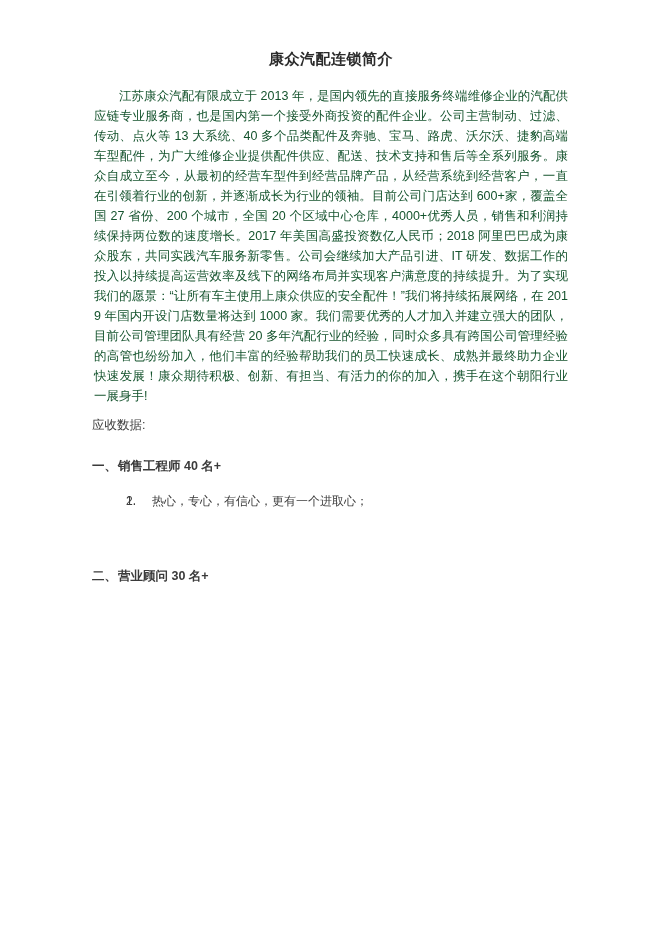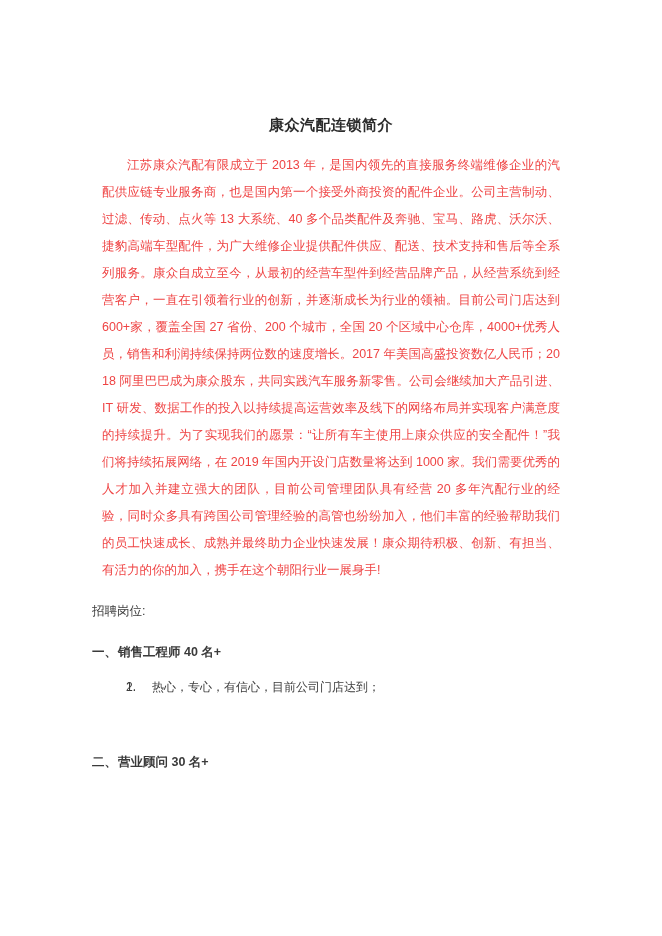--- a/index.html
+++ b/index.html
@@ -25,31 +25,31 @@
     top: 0;
     width: 478px;
   }
   .doc-title {
     font-size: 15px;
     font-weight: bold;
     color: #2b2b2b;
     text-align: center;
     letter-spacing: 0.5px;
     margin: 0;
-    padding-top: 114px;
+    padding-top: 48px;
     padding-bottom: 0;
     line-height: 22px;
   }
   .para {
     font-size: 12.5px;
-    line-height: 27px;
+    line-height: 20px;
     text-align: justify;
     text-justify: inter-ideograph;
-    color: #ef4444;
-    margin: 10px;
+    color: #14532d;
+    margin: 2px;
     word-break: break-all;
   }
   .para-indent {
     text-indent: 25px;
     margin-top: 16px;
   }
   .label-line {
     font-size: 12.5px;
     line-height: 35px;
     color: #3d3d3d;
@@ -102,35 +102,35 @@
 </head>
 <body>
 
 <div class="page">
   <div class="doc-body">
 
     <h1 class="doc-title">康众汽配连锁简介</h1>
 
     <p class="para para-indent">江苏康众汽配有限成立于 2013 年，是国内领先的直接服务终端维修企业的汽配供应链专业服务商，也是国内第一个接受外商投资的配件企业。公司主营制动、过滤、传动、点火等 13 大系统、40 多个品类配件及奔驰、宝马、路虎、沃尔沃、捷豹高端车型配件，为广大维修企业提供配件供应、配送、技术支持和售后等全系列服务。康众自成立至今，从最初的经营车型件到经营品牌产品，从经营系统到经营客户，一直在引领着行业的创新，并逐渐成长为行业的领袖。目前公司门店达到 600+家，覆盖全国 27 省份、200 个城市，全国 20 个区域中心仓库，4000+优秀人员，销售和利润持续保持两位数的速度增长。2017 年美国高盛投资数亿人民币；2018 阿里巴巴成为康众股东，共同实践汽车服务新零售。公司会继续加大产品引进、IT 研发、数据工作的投入以持续提高运营效率及线下的网络布局并实现客户满意度的持续提升。为了实现我们的愿景：“让所有车主使用上康众供应的安全配件！”我们将持续拓展网络，在 2019 年国内开设门店数量将达到 1000 家。我们需要优秀的人才加入并建立强大的团队，目前公司管理团队具有经营 20 多年汽配行业的经验，同时众多具有跨国公司管理经验的高管也纷纷加入，他们丰富的经验帮助我们的员工快速成长、成熟并最终助力企业快速发展！康众期待积极、创新、有担当、有活力的你的加入，携手在这个朝阳行业一展身手!</p>
 
-    <p class="label-line">招聘岗位:</p>
+    <p class="label-line">应收数据:</p>
 
     <div class="group-1">
       <ul class="list-l1">
         <li>
           <span class="marker">一、</span>
           <span>销售工程师  40 名+</span>
           <div class="sub-wrap">
             <ul class="list-l2">
               <li>
                 <span class="marker">1.</span>
               </li>
               <li>
                 <span class="marker">2.</span>
-                <span>热心，专心，有信心，目前公司门店达到；</span>
+                <span>热心，专心，有信心，更有一个进取心；</span>
               </li>
             </ul>
           </div>
         </li>
       </ul>
     </div>
 
     <div class="group-2">
       <ul class="list-l1">
         <li>

